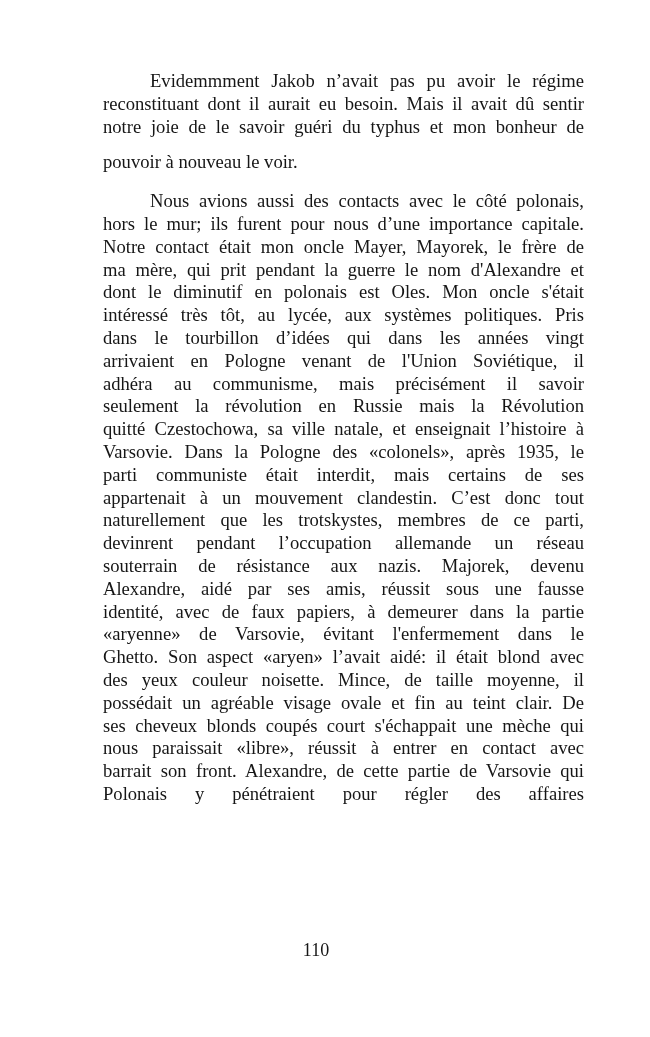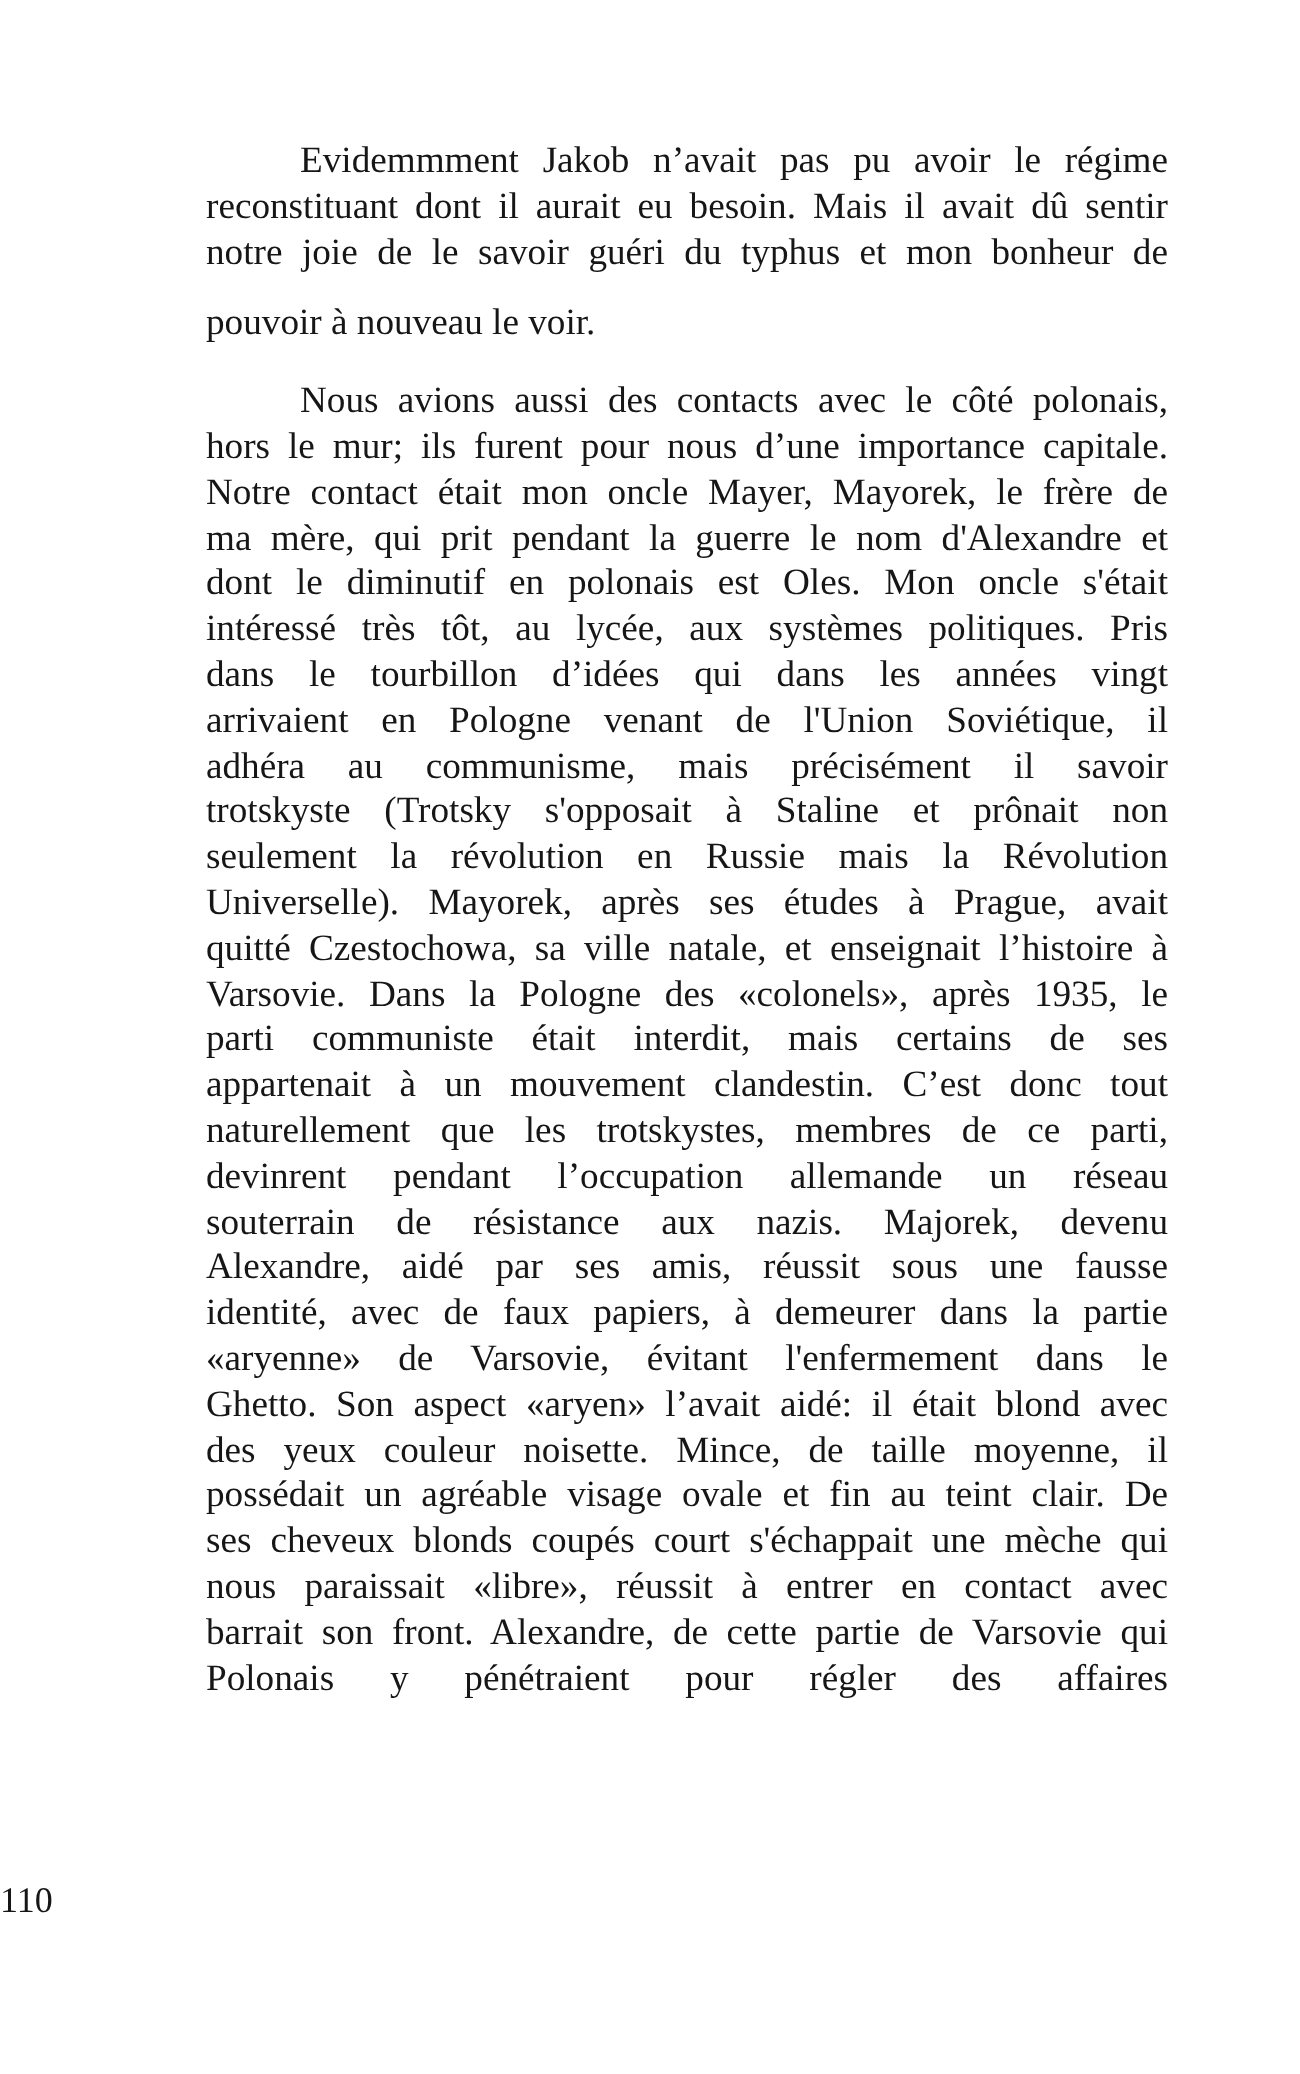--- a/index.html
+++ b/index.html
@@ -11,21 +11,21 @@
   }
   .para { margin:0; }
   .para + .para { margin-top:16px; }
   .line {
     display:block; white-space:nowrap; text-align:justify; text-align-last:justify;
     height:22.8px; overflow:visible;
   }
   .line.last { text-align-last:left;margin-top:13px; }
   .line.indent { padding-left:47px; }
   .page-number {
-    position:absolute; left:0; width:632px; top:940px; text-align:left;
+    position:absolute; left:0; width:632px; top:940px; text-align:center;
     font-family:"Liberation Serif", "DejaVu Serif", serif; font-size:18px; color:#161616;
   }
 </style>
 </head>
 <body>
 
 <div class="page">
   <p class="para">
     <span class="line indent">Evidemmment Jakob n’avait pas pu avoir le régime</span>
     <span class="line">reconstituant dont il aurait eu besoin. Mais il avait dû sentir</span>
@@ -35,23 +35,21 @@
   <p class="para">
     <span class="line indent">Nous avions aussi des contacts avec le côté polonais,</span>
     <span class="line">hors le mur; ils  furent pour nous d’une importance capitale.</span>
     <span class="line">Notre contact était mon oncle Mayer, Mayorek, le frère de</span>
     <span class="line">ma mère, qui prit pendant la guerre le nom d'Alexandre et</span>
     <span class="line">dont le diminutif en polonais est Oles. Mon oncle  s'était</span>
     <span class="line">intéressé très tôt, au lycée, aux systèmes politiques. Pris</span>
     <span class="line">dans le tourbillon d’idées qui dans les années vingt</span>
     <span class="line">arrivaient en Pologne venant de l'Union Soviétique, il</span>
     <span class="line">adhéra au communisme, mais  précisément il savoir</span>
-    <span class="line">trotskyste (Trotsky s'opposait à Staline et prônait  non</span>
     <span class="line">seulement la révolution en Russie mais la Révolution</span>
-    <span class="line">Universelle). Mayorek, après ses études à Prague, avait</span>
     <span class="line">quitté Czestochowa, sa ville natale, et enseignait l’histoire à</span>
     <span class="line">Varsovie. Dans la Pologne des «colonels», après 1935, le</span>
     <span class="line">parti communiste était interdit, mais certains de ses</span>
     <span class="line">appartenait à un mouvement clandestin. C’est donc tout</span>
     <span class="line">naturellement que les trotskystes, membres de ce parti,</span>
     <span class="line">devinrent pendant l’occupation allemande un réseau</span>
     <span class="line">souterrain de résistance aux nazis. Majorek, devenu</span>
     <span class="line">Alexandre, aidé par ses amis, réussit sous une fausse</span>
     <span class="line">identité, avec de faux papiers, à demeurer dans la partie</span>
     <span class="line">«aryenne» de Varsovie, évitant l'enfermement dans le</span>

